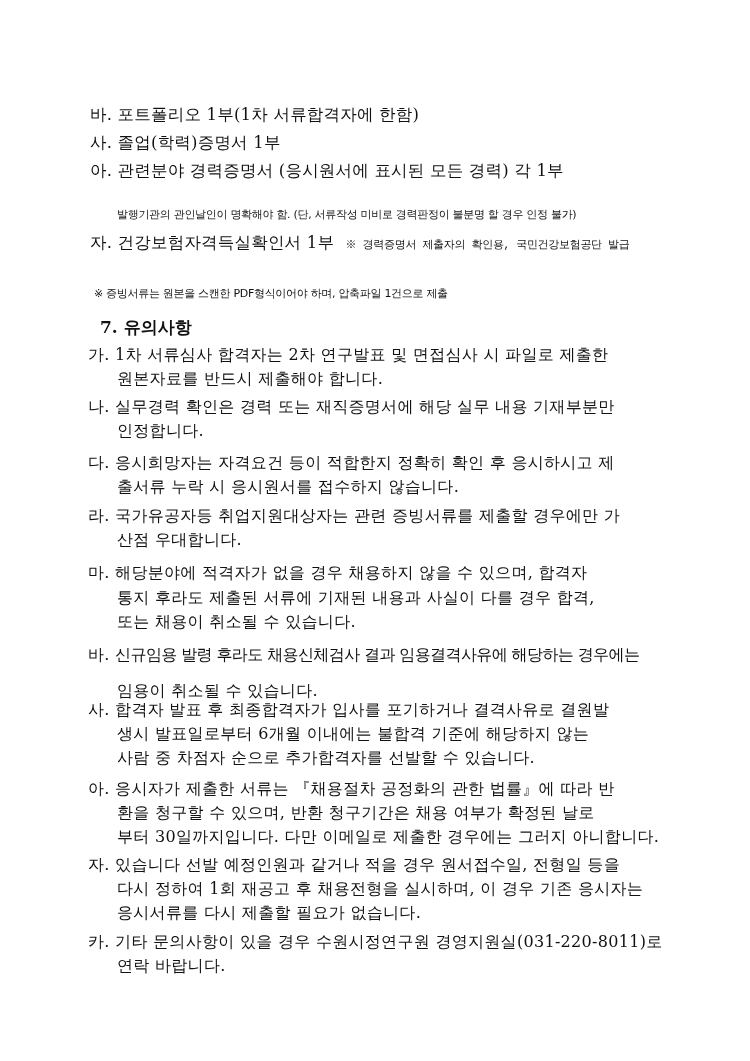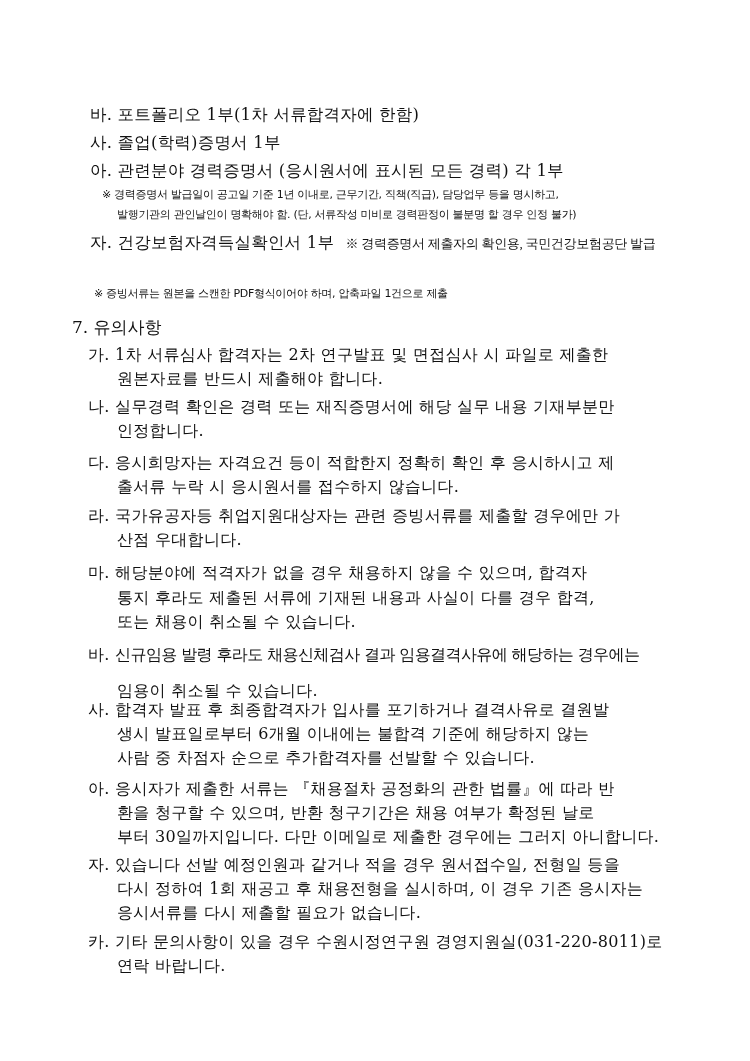--- a/index.html
+++ b/index.html
@@ -5,43 +5,42 @@
     html, body { margin: 0; padding: 0; background: #ffffff; }
     body {
       width: 750px; height: 1061px; position: relative; overflow: hidden;
       font-family: "DejaVu Serif", "Liberation Serif", serif;
       color: #111111;
     }
     .page { position: absolute; left: 0; top: 0; width: 690px; height: 1061px; }
     .line { position: absolute; white-space: nowrap; }
     .item { font-size: 16.5px; letter-spacing: 0.2px; }
     .note { font-family: "DejaVu Sans", "Liberation Sans", sans-serif; font-size: 11px; letter-spacing: -0.3px; }
-    .inline-note { font-family: Liberation Serif, serif; font-size: 13px; letter-spacing: -0.3px; margin-left: 6px; }
-    .heading { font-size: 17px; font-weight: normal; }
+    .inline-note { font-family: Liberation Mono, monospace; font-size: 11px; letter-spacing: -0.3px; margin-left: 6px; }
+    .heading { font-size: 17px; font-weight: bold; margin-left: 28px; }
     .body { font-size: 16px; letter-spacing: 0.3px; }
     .label { display: inline-block; }
   </style>
 </head>
 <body>
 
 <div class="page">
 
   <div class="line item" style="left:90px; top:104px;">
     <span class="label">바.</span>
     <span>포트폴리오 1부(1차 서류합격자에 한함)</span>
   </div>
   <div class="line item" style="left:90px; top:132px;">
     <span class="label">사.</span>
     <span>졸업(학력)증명서 1부</span>
   </div>
   <div class="line item" style="left:90px; top:160px;">
     <span class="label">아.</span>
     <span>관련분야 경력증명서 (응시원서에 표시된 모든 경력) 각 1부</span>
   </div>
-  <div class="line note" style="left:102px; top:187px;">※ 경력증명서 발급일이 공고일 기준 1년 이내로, 근무기간, 직책(직급), 담당업무 등을 명시하고,</div>
   <div class="line note" style="left:117px; top:207px;">발행기관의 관인날인이 명확해야 함. (단, 서류작성 미비로 경력판정이 불분명 할 경우 인정 불가)</div>
 
   <div class="line item" style="left:90px; top:232px;">
     <span class="label">자.</span>
     <span>건강보험자격득실확인서 1부</span>
     <span class="inline-note">※ 경력증명서 제출자의 확인용, 국민건강보험공단 발급</span>
   </div>
   <div class="line note" style="left:94px; top:286px;">※ 증빙서류는 원본을 스캔한 PDF형식이어야 하며, 압축파일 1건으로 제출</div>
 
   <div class="line heading" style="left:72px; top:316px;">7. 유의사항</div>

